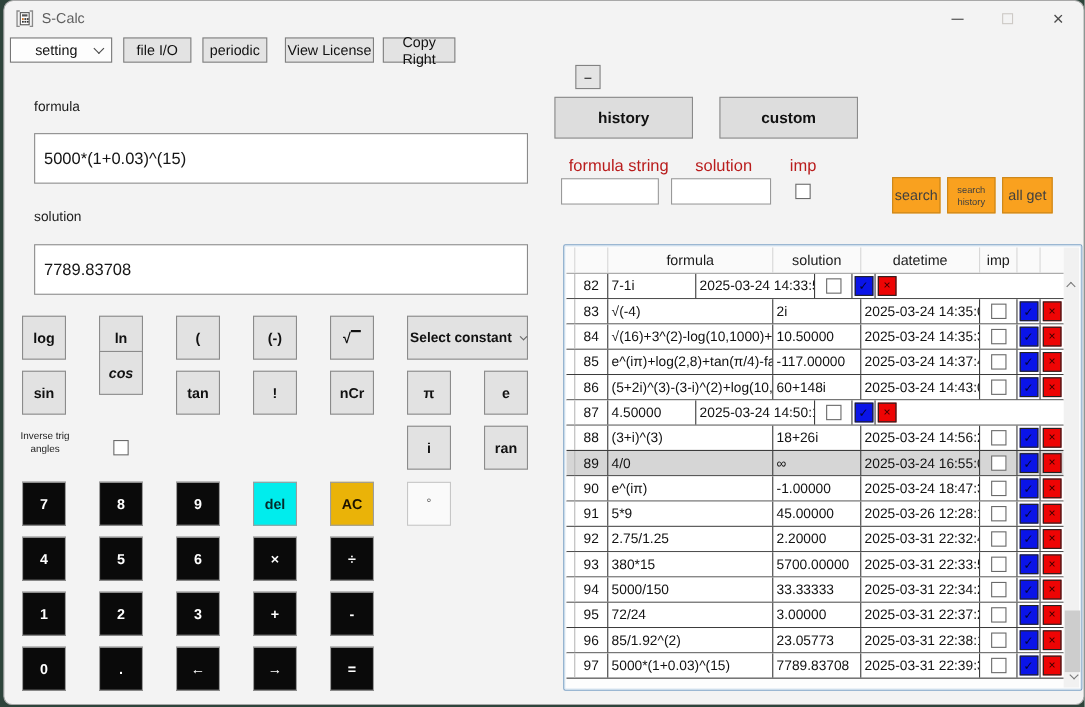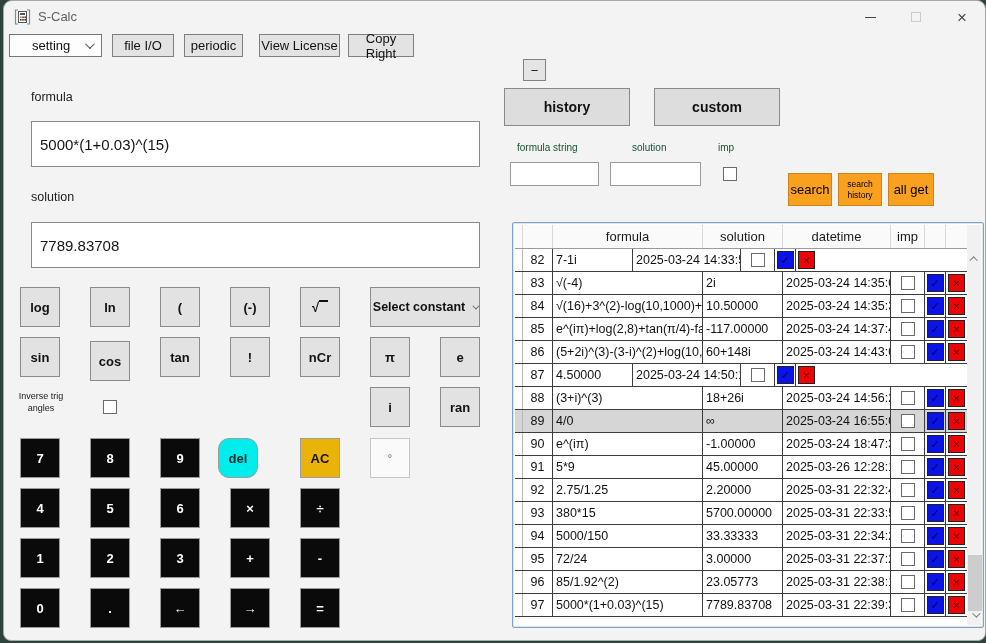--- a/index.html
+++ b/index.html
@@ -42,24 +42,24 @@
   .degbtn { position:absolute; width:40px; height:40px; background:#fafafa; border:1px solid #c6c6c6; color:#5a5a5a;
             display:flex; align-items:center; justify-content:center; font-size:11px; }
   .invtrig { position:absolute; left:7px; top:390px; width:60px; font-size:9px; color:#222; text-align:center; line-height:1.3; }
   .cbx { position:absolute; width:14px; height:14px; background:#fff; border:1px solid #6a6a6a; display:inline-block; }
 
   
   .navbtn { position:absolute; top:87px; width:126px; height:38px; background:#dddddd; border:1px solid #8a8a8a;
             font-size:14px; font-weight:600; color:#111; display:flex; align-items:center; justify-content:center; }
   .minibtn { position:absolute; left:519px; top:58px; width:23px; height:22px; background:#e4e4e4; border:1px solid #828282;
              display:flex; align-items:center; justify-content:center; font-size:13px; color:#111; }
-  .slbl { position:absolute; top:141px; font-size:10px; color:#14532d; }
+  .slbl { position:absolute; top:141px; font-size:15px; color:#b91c1c; }
   .sin { position:absolute; top:161px; height:24px; background:#fff; border:1px solid #999; font-size:12px; padding:0 4px; color:#111; }
-  .obtn { position:absolute; top:172px; height:33px; background:#f9a11f; border:1px solid #c9851a; color:#000000;
-          display:flex; align-items:center; justify-content:center; font-size:13px; text-align:center; }
+  .obtn { position:absolute; top:160px; height:33px; background:#f9a11f; border:1px solid #c9851a; color:#404040;
+          display:flex; align-items:center; justify-content:center; font-size:13px; text-align:center;margin-left:23px; }
   .obtn.small { font-size:8.5px; line-height:1.25; }
 
   
   .tablebox { position:absolute; left:508px; top:221px; width:472px; height:406px; background:#fdfdfd;
               border:1px solid #7ea3c6; border-radius:2px; box-shadow:0 0 0 1px #d9e6f2 inset; display:flex; padding:2px; }
   .tcontent { width:452px; }
   .thead { display:flex; height:24px; background:#fafafa; border-bottom:1px solid #9a9a9a; }
   .thead .hc { font-size:13px; color:#1a1a1a; display:flex; align-items:center; justify-content:center; border-right:1px solid #d8d8d8; }
   .trow { display:flex; height:23px; background:#fff; border-bottom:1px solid #3c3c3c; }
   .trow.selected { background:#d6d6d6; }
@@ -139,39 +139,39 @@
   <button class="btn" style="left:296px; top:286px;">
       <span>√</span>
       <i class="vinc"></i>
     </button>
   <div class="btn selconst" style="left:366px; top:286px; height:40px;">
     <span>Select constant</span>
     <span class="chev"></span>
   </div>
 
   <button class="btn" style="left:16px; top:336px;">sin</button>
-  <button class="btn" style="left:86px; top:340px;">cos</button>
+  <button class="btn" style="left:86px; top:318px;font-style:italic;">cos</button>
   <button class="btn" style="left:156px; top:336px;">tan</button>
   <button class="btn" style="left:226px; top:336px;">!</button>
   <button class="btn" style="left:296px; top:336px;">nCr</button>
   <button class="btn" style="left:366px; top:336px;">π</button>
   <button class="btn" style="left:436px; top:336px;">e</button>
 
   <div class="invtrig">
     <div>Inverse trig</div>
     <div>angles</div>
   </div>
   <span class="cbx" style="left:99px; top:399px;"></span>
   <button class="btn" style="left:366px; top:386px;">i</button>
   <button class="btn" style="left:436px; top:386px;">ran</button>
 
   <button class="key" style="left:16px; top:437px;">7</button>
   <button class="key" style="left:86px; top:437px;">8</button>
   <button class="key" style="left:156px; top:437px;">9</button>
-  <button class="key del" style="left:214px; top:437px;border-radius:11px;">del</button>
+  <button class="key del" style="left:226px; top:437px;">del</button>
   <button class="key ac" style="left:296px; top:437px;">AC</button>
   <button class="degbtn" style="left:366px; top:437px;">°</button>
 
   <button class="key" style="left:16px; top:487px;">4</button>
   <button class="key" style="left:86px; top:487px;">5</button>
   <button class="key" style="left:156px; top:487px;">6</button>
   <button class="key" style="left:226px; top:487px;">×</button>
   <button class="key" style="left:296px; top:487px;">÷</button>
 
   <button class="key" style="left:16px; top:537px;">1</button>

